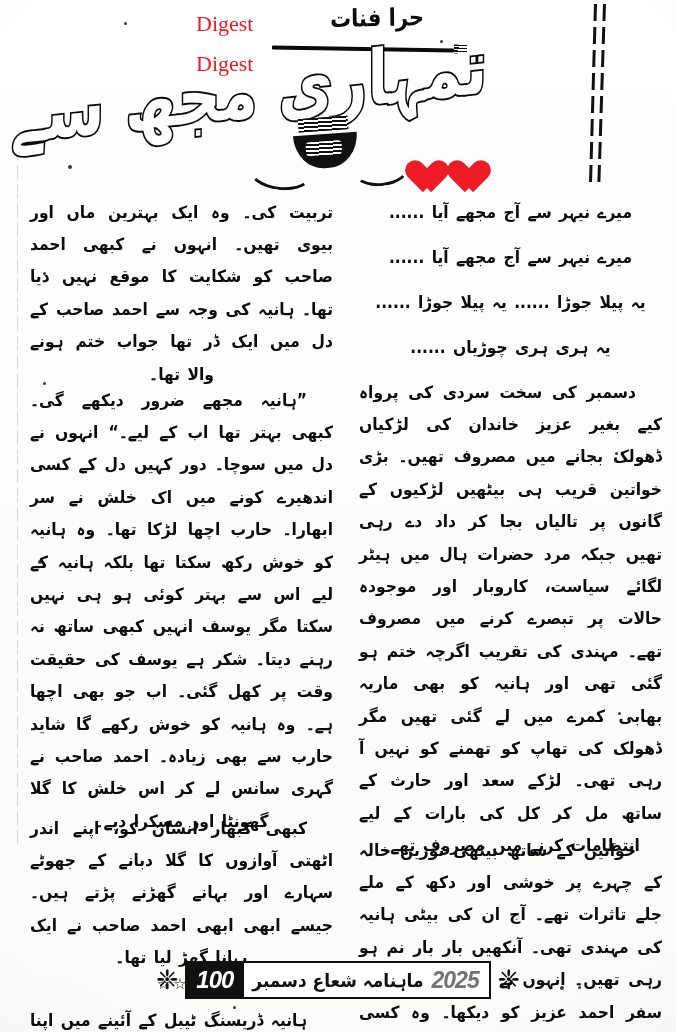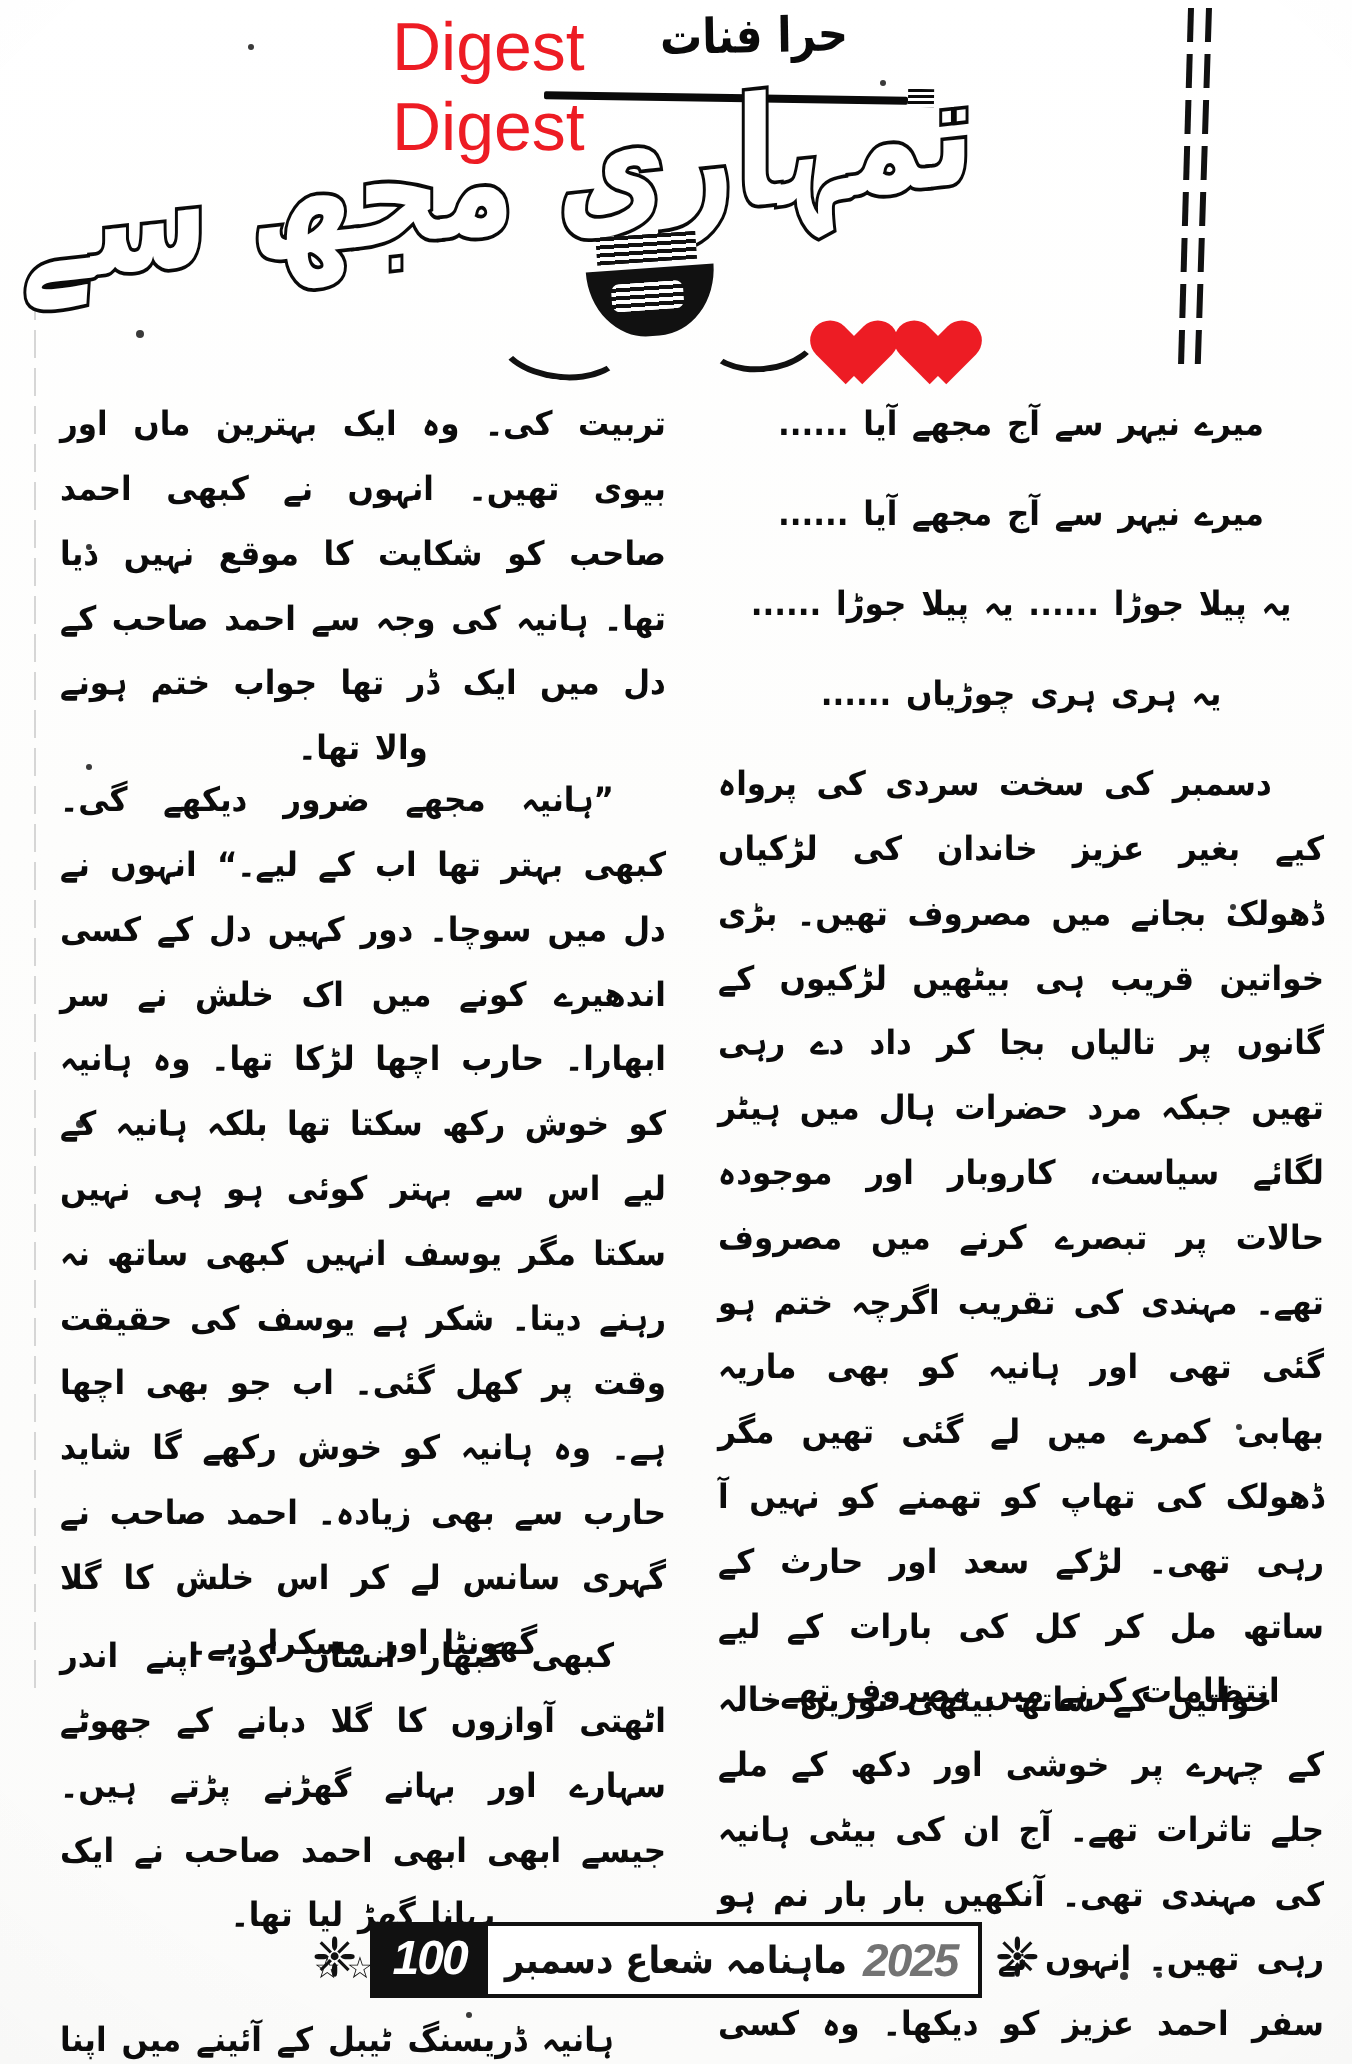--- a/index.html
+++ b/index.html
@@ -96,22 +96,22 @@
   #swash-l{left:248px;top:150px;width:60px;height:34px;transform:rotate(186deg);}
   #swash-r{left:352px;top:150px;width:52px;height:30px;transform:rotate(174deg);}
 
   
   #watermark{
     position:absolute;left:196px;top:4px;
     z-index:6;
     pointer-events:none;
   }
   #watermark div{
-    font-family:Liberation Sans, sans-serif;
-    font-size:34px;line-height:40px;font-weight:400;
+    font-family:Liberation Serif, serif;
+    font-size:22px;line-height:40px;font-weight:400;
     color:#ED1C24;
     white-space:nowrap;
   }
   .heart{
     position:absolute;width:38px;height:35px;z-index:7;
   }
   .heart::before,.heart::after{
     content:"";position:absolute;top:0;width:20px;height:31px;
     background:#ED1C24;border-radius:20px 20px 0 0;
   }

